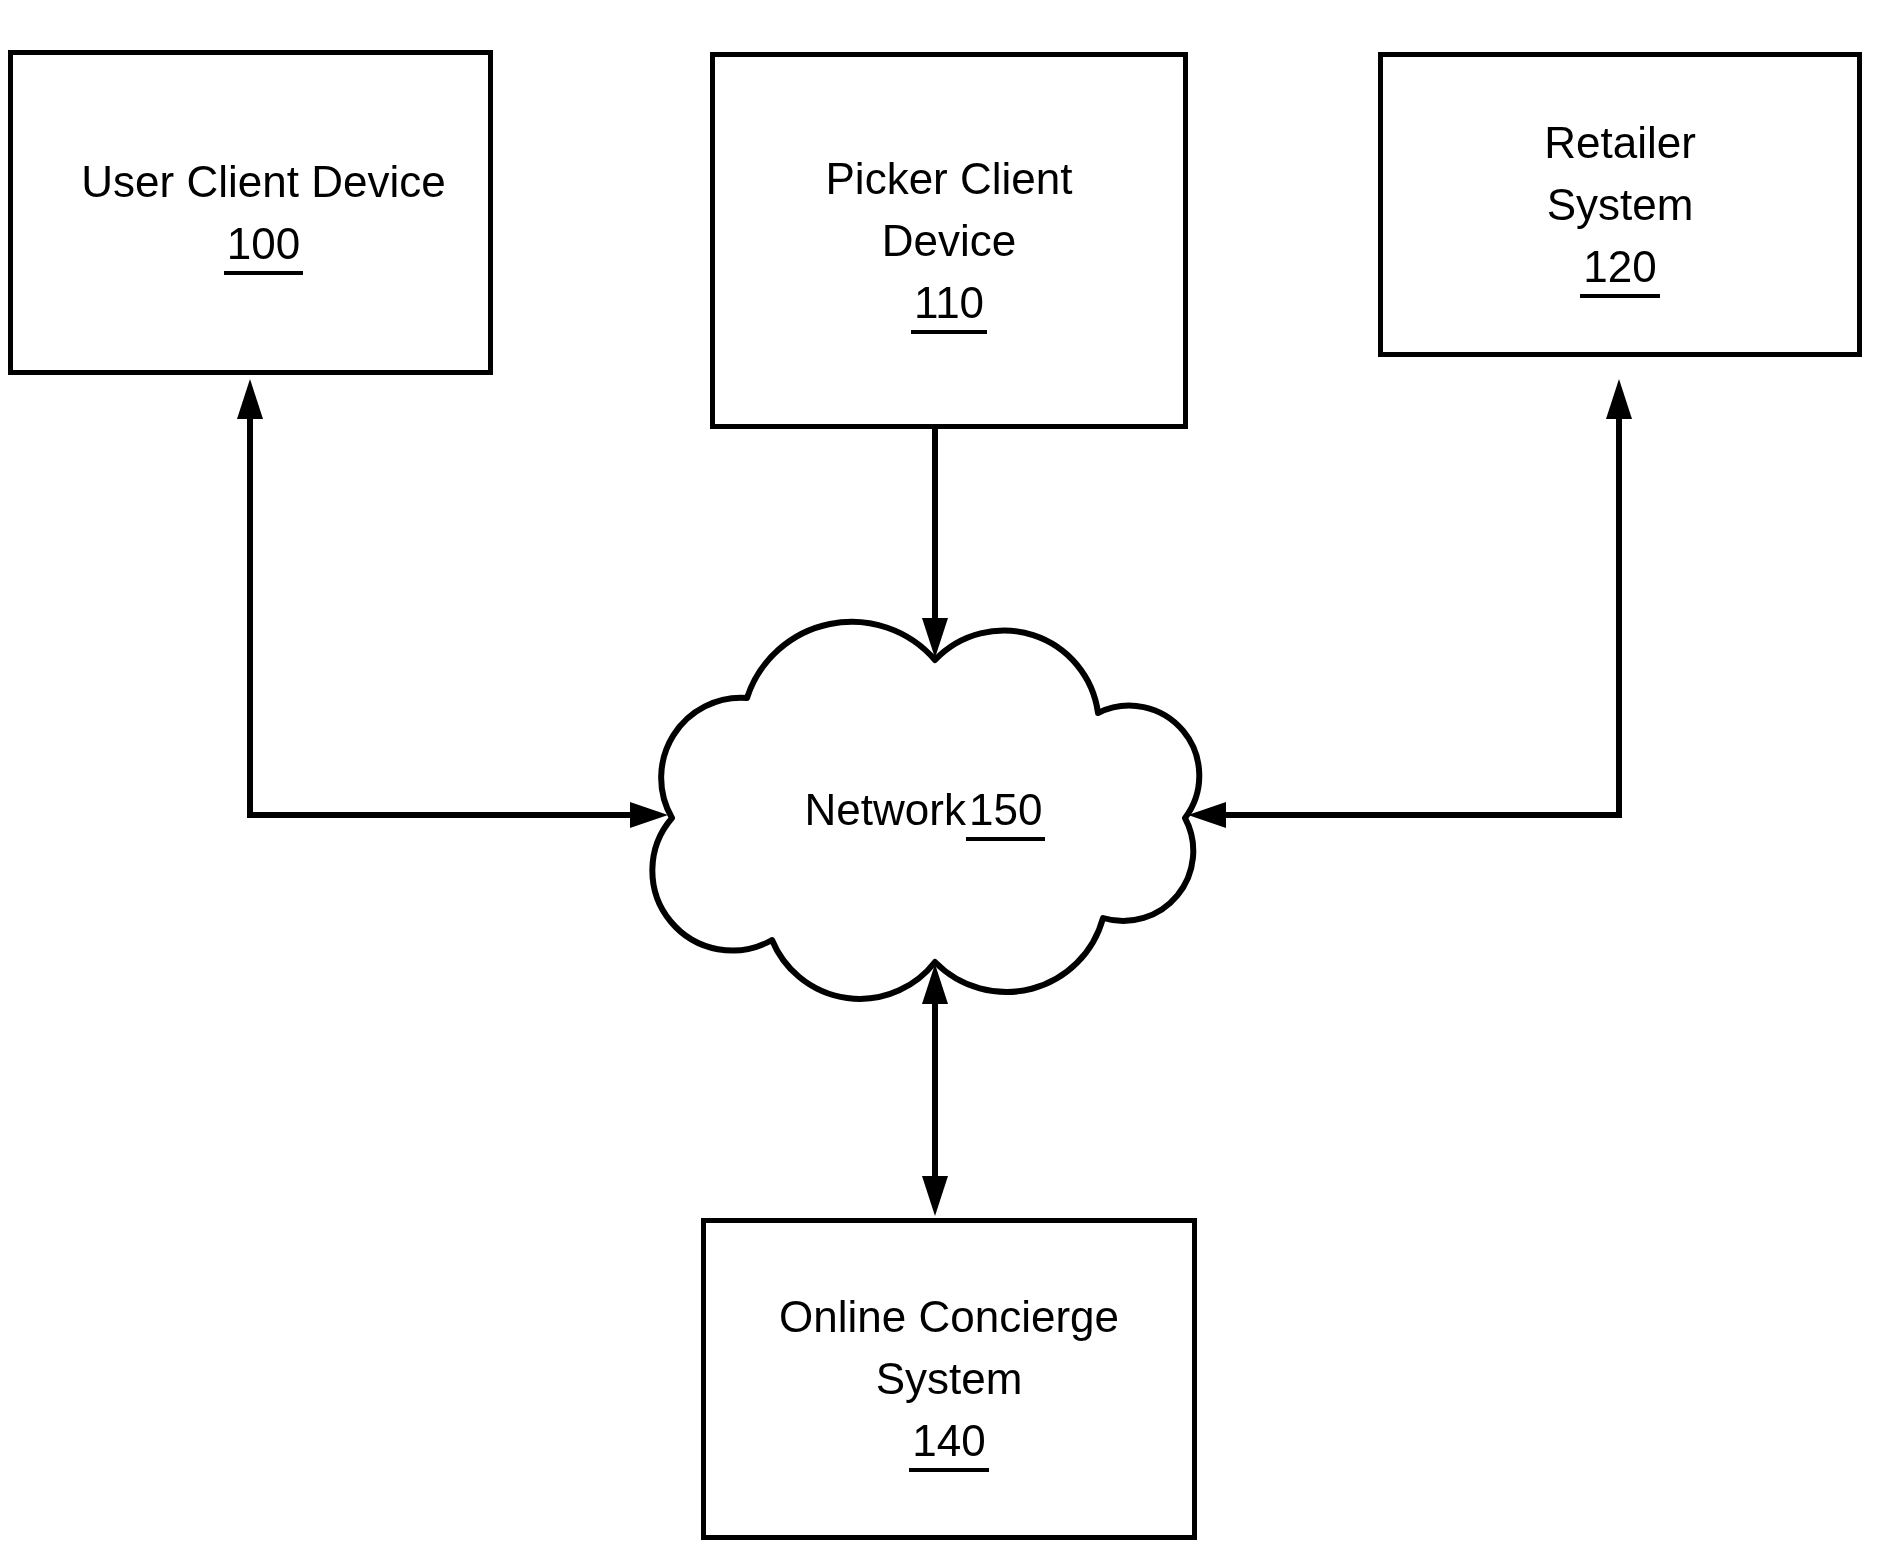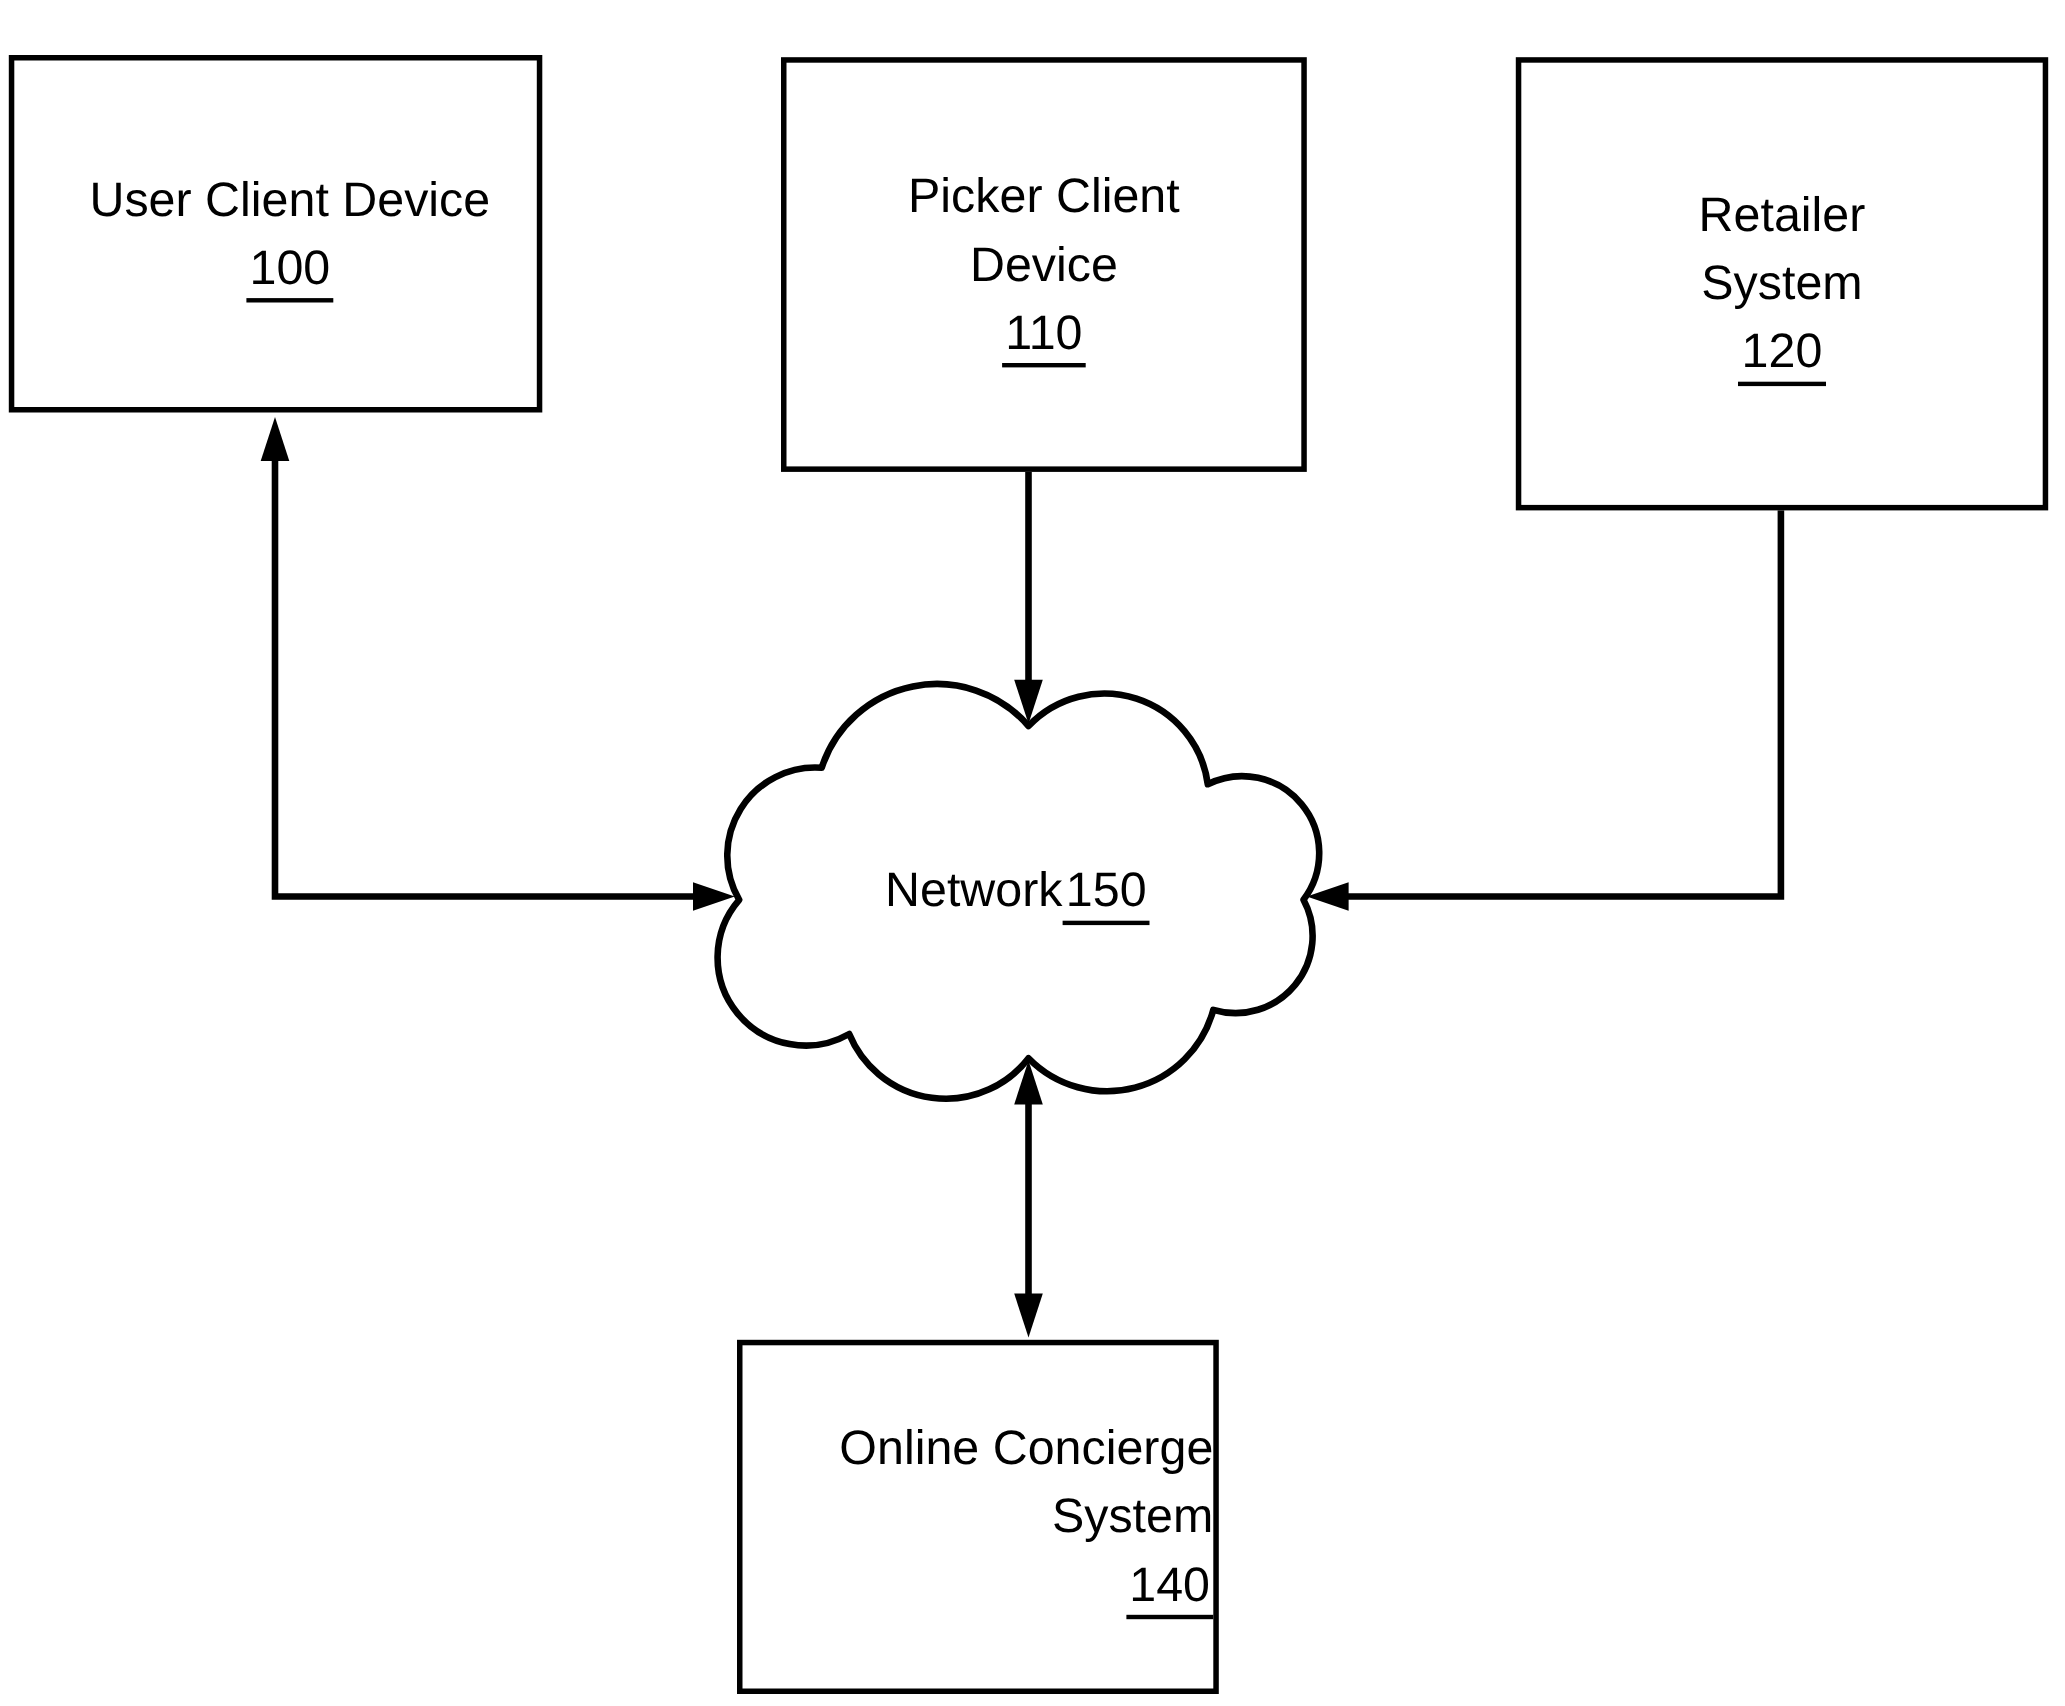--- a/index.html
+++ b/index.html
@@ -118,30 +118,30 @@
     <div>User Client Device</div>
     <div><span class="ref-num">100</span></div>
   </div>
 
   <div class="node-box" style="left:710px; top:52px; width:478px; height:377px;">
     <div>Picker Client</div>
     <div>Device</div>
     <div><span class="ref-num">110</span></div>
   </div>
 
-  <div class="node-box" style="left:1378px; top:52px; width:484px; height:412px;">
+  <div class="node-box" style="left:1378px; top:52px; width:484px; height:305px;">
     <div>Retailer</div>
     <div>System</div>
     <div><span class="ref-num">120</span></div>
   </div>
 
   <div class="cloud-label-block">
     <div>Network</div>
     <div><span class="ref-num">150</span></div>
   </div>
 
-  <div class="node-box" style="left:670px; top:1218px; width:438px; height:322px;align-items:flex-end;">
+  <div class="node-box" style="left:701px; top:1218px; width:496px; height:322px;">
     <div>Online Concierge</div>
     <div>System</div>
     <div><span class="ref-num">140</span></div>
   </div>
 
 </div>
 
 </body></html>

